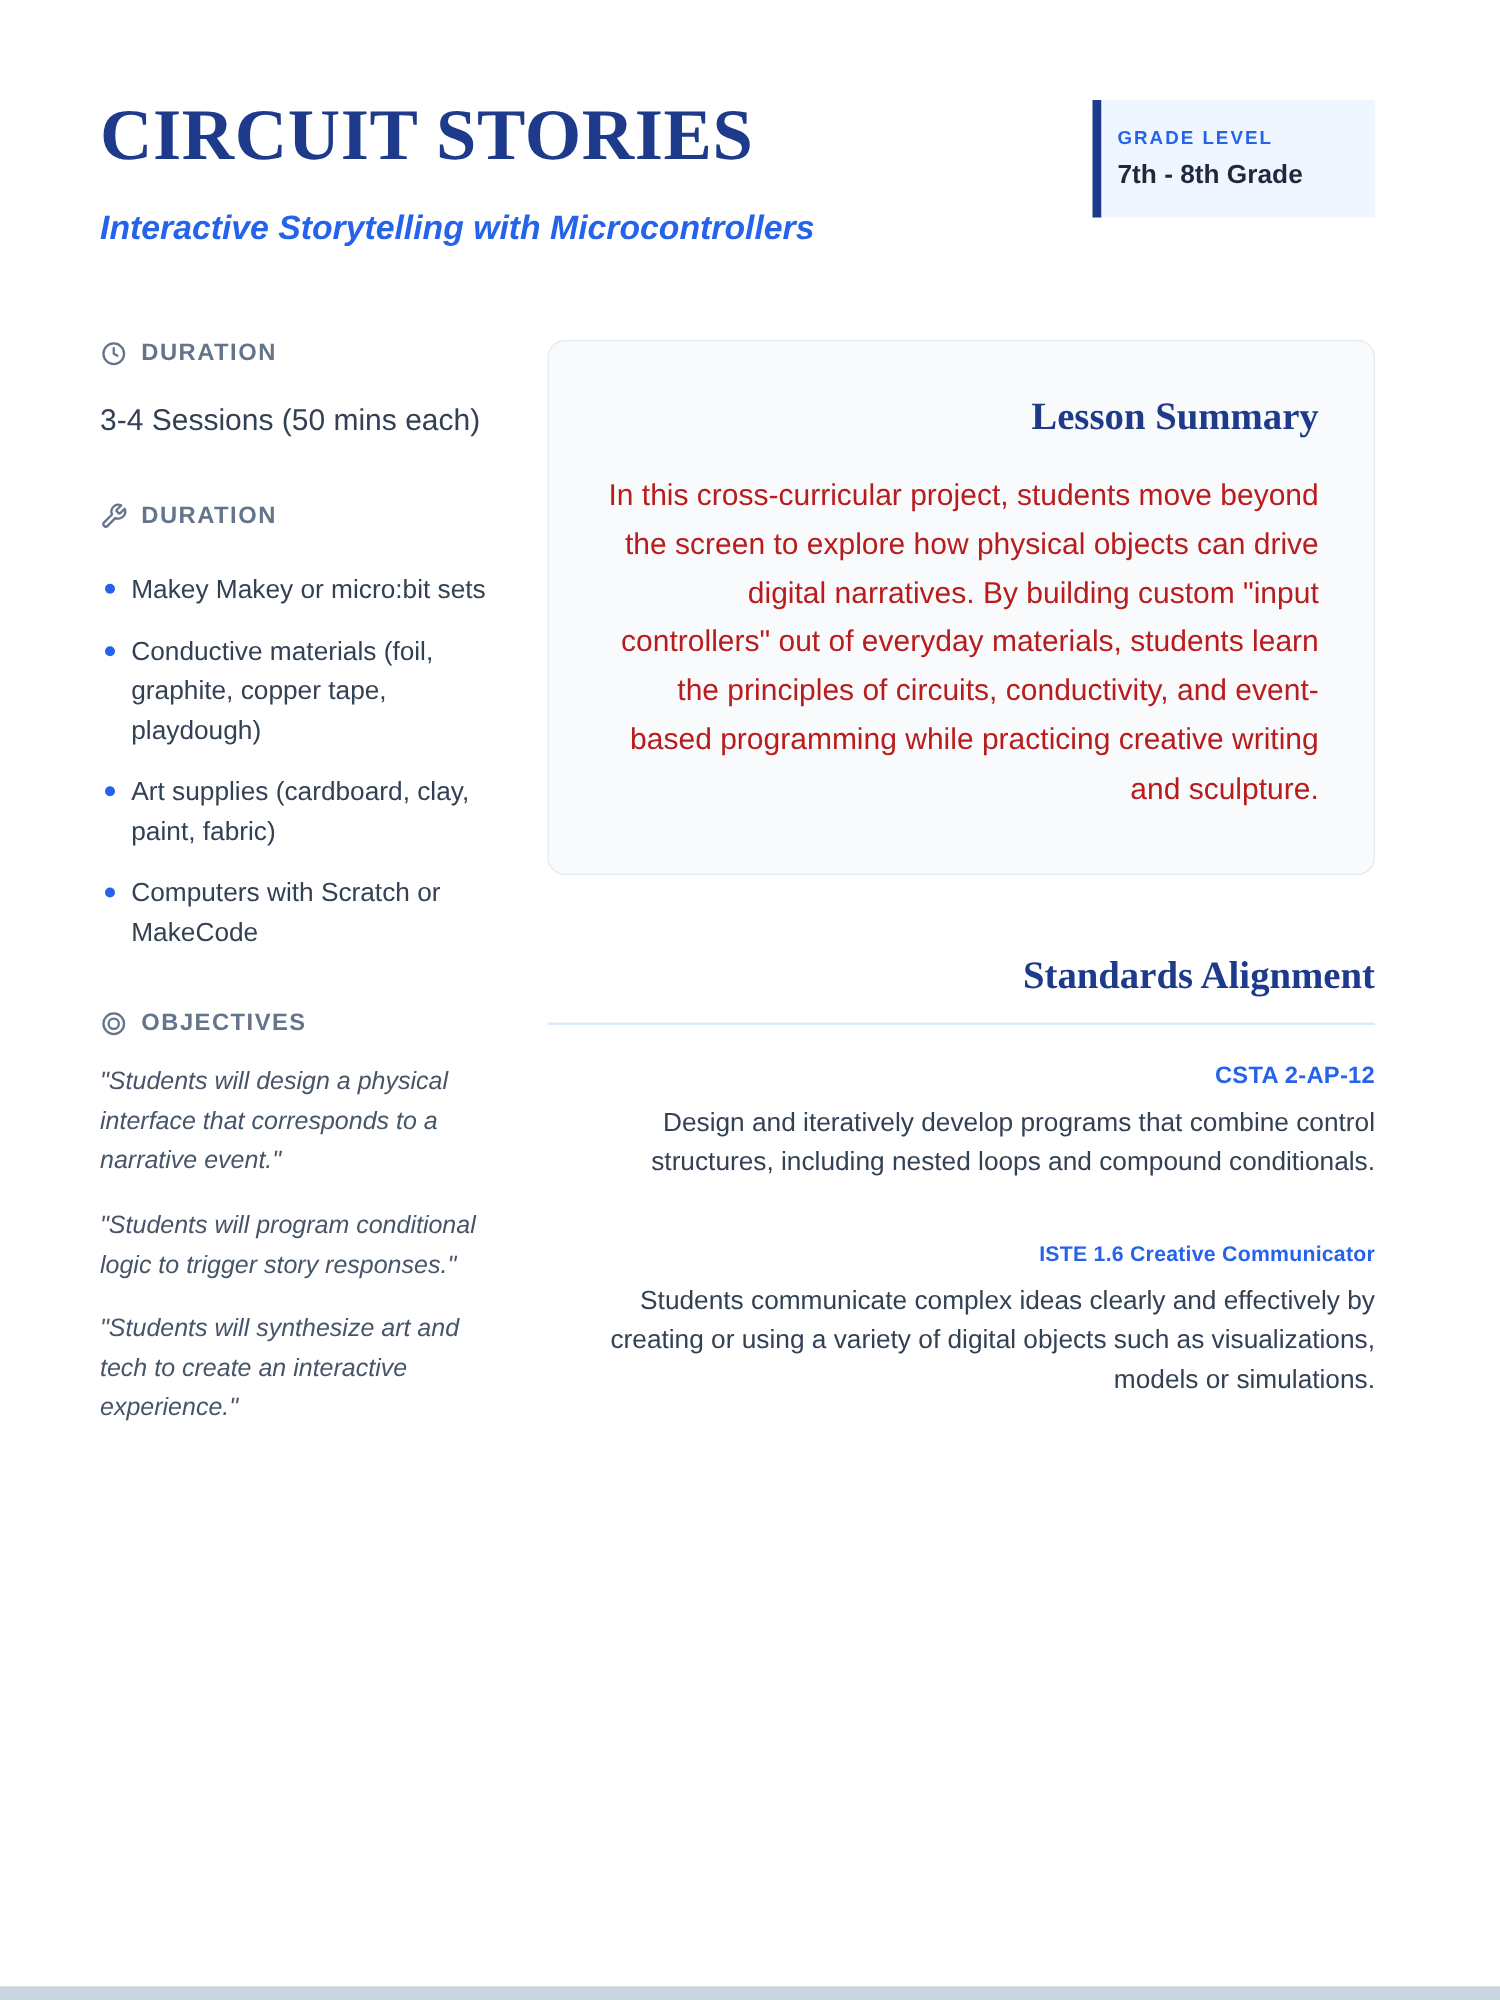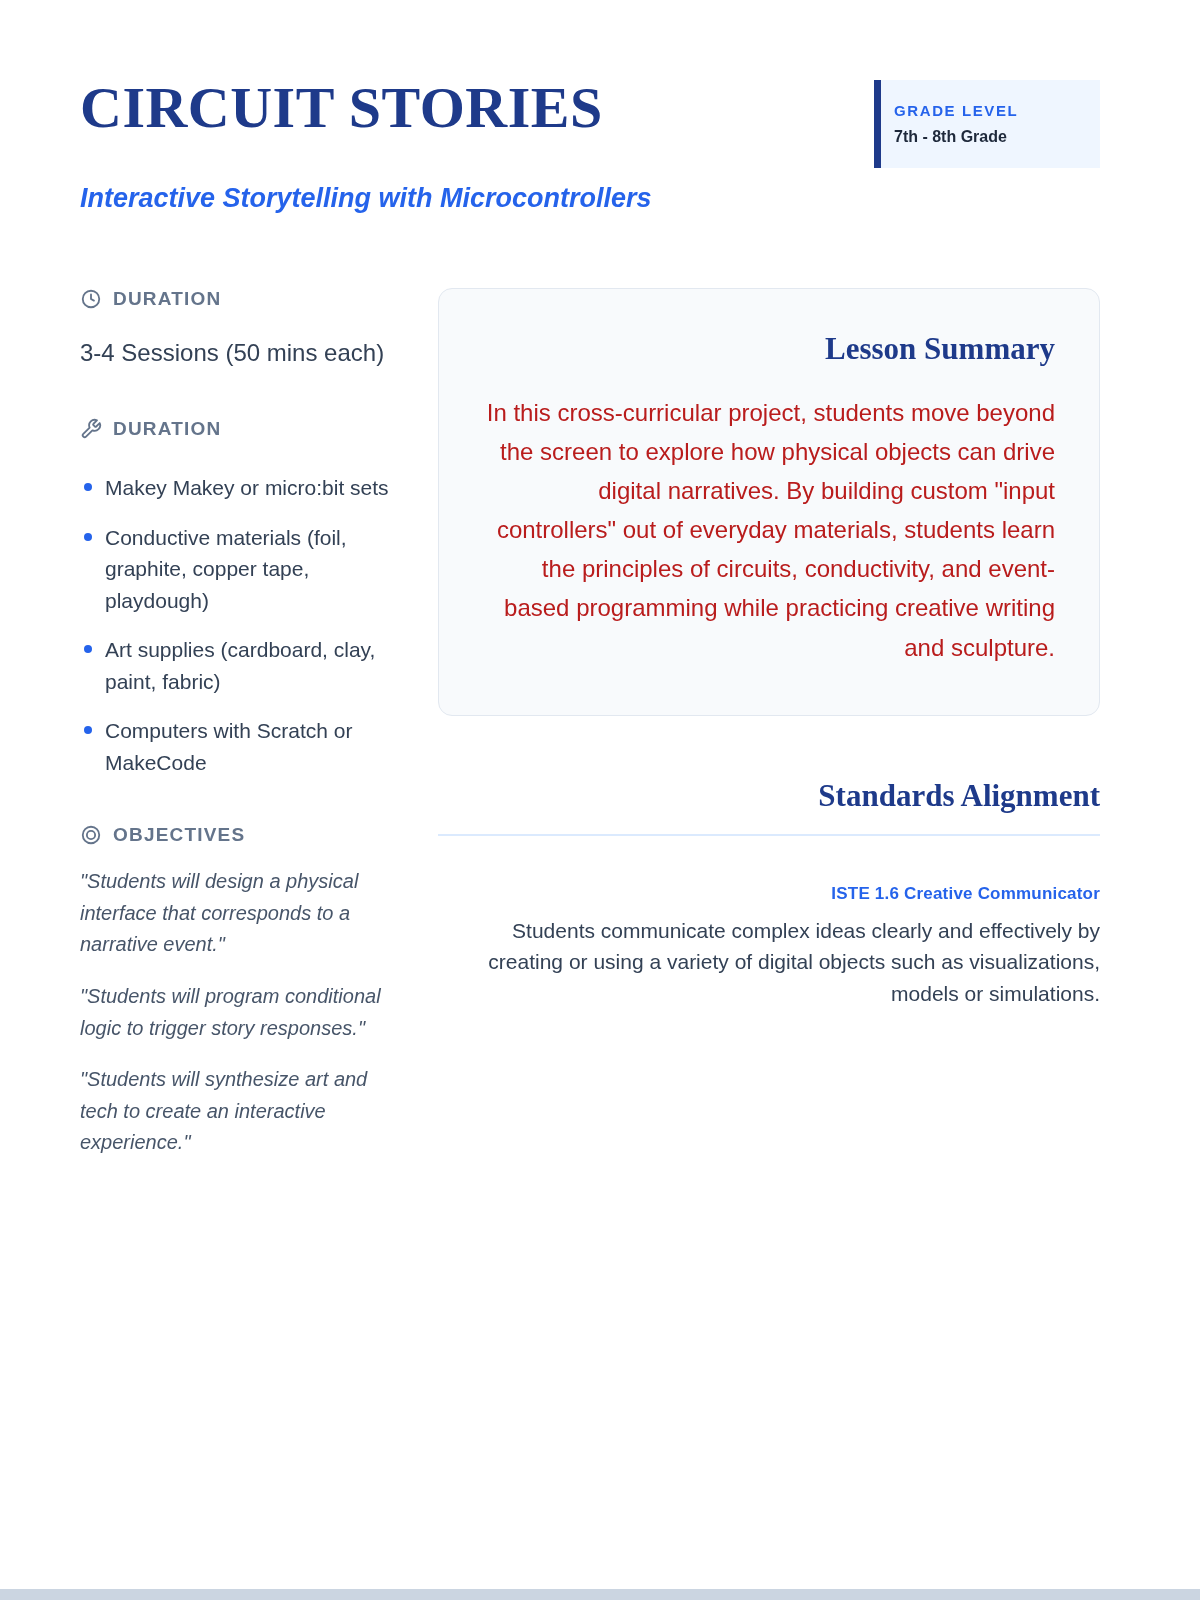--- a/index.html
+++ b/index.html
@@ -17,42 +17,42 @@
   .header { display: flex; justify-content: space-between; align-items: flex-start; }
   .title {
     font-family: "Liberation Serif", serif;
     font-size: 58px;
     font-weight: bold;
     color: #1e3a8a;
     letter-spacing: 0.5px;
     line-height: 1.05;
   }
   .subtitle {
-    margin-top: 44px;
+    margin-top: 28px;
     font-size: 27px;
     font-style: italic;
     font-weight: bold;
     color: #2563eb;
   }
   .grade-box {
     background: #eff6ff;
     border-left: 7px solid #1e3a8a;
     padding: 22px 13px;
     min-width: 226px;
     margin-top: 2px;
   }
   .grade-label {
     font-size: 15px;
     font-weight: bold;
     letter-spacing: 1.6px;
     color: #2563eb;
   }
   .grade-value {
     margin-top: 9px;
-    font-size: 16px;
+    font-size: 21px;
     font-weight: bold;
     color: #1e293b;
   }
 
   
   .columns { display: flex; gap: 38px; margin-top: 74px; }
   .sidebar { width: 320px; flex-shrink: 0; }
   .main { flex: 1; min-width: 0; text-align: right; }
 
   
@@ -222,20 +222,24 @@
 
       <div class="summary-card">
         <h2 class="serif-heading">Lesson Summary</h2>
         <p class="summary-body">In this cross-curricular project, students move beyond the screen to explore how physical objects can drive digital narratives. By building custom "input controllers" out of everyday materials, students learn the principles of circuits, conductivity, and event-based programming while practicing creative writing and sculpture.</p>
       </div>
 
       <section class="standards">
         <h2 class="serif-heading">Standards Alignment</h2>
         <hr class="standards-divider">
 
+        <div class="standard">
+          <div class="standard-code">CSTA 2-AP-12</div>
+          <p class="standard-desc">Design and iteratively develop programs that combine control structures, including nested loops and compound conditionals.</p>
+        </div>
 
         <div class="standard">
           <div class="standard-code small">ISTE 1.6 Creative Communicator</div>
           <p class="standard-desc">Students communicate complex ideas clearly and effectively by creating or using a variety of digital objects such as visualizations, models or simulations.</p>
         </div>
 
       </section>
 
     </main>
 

